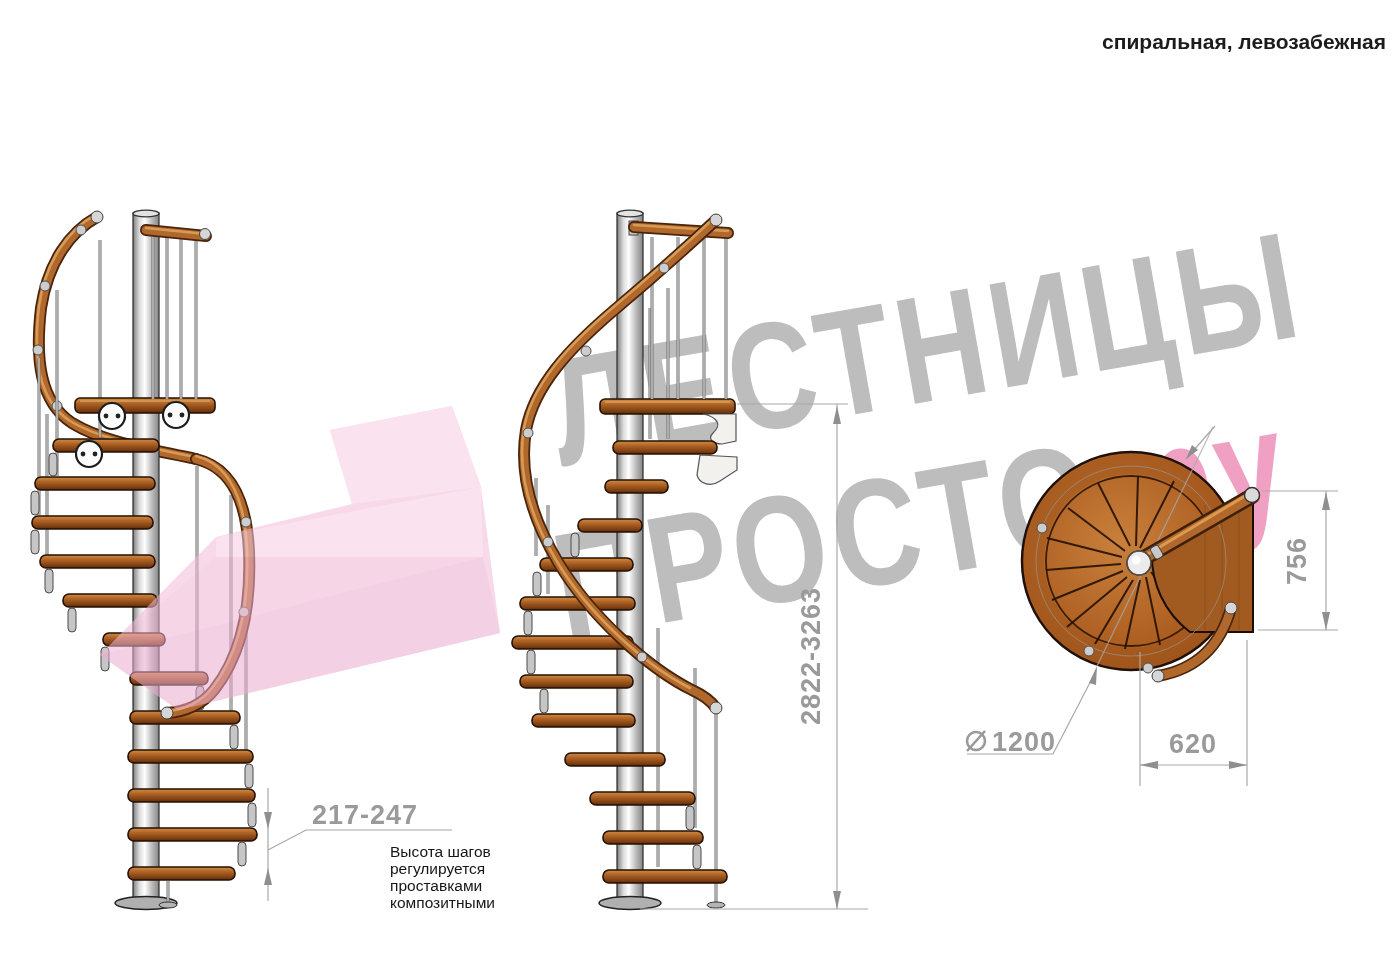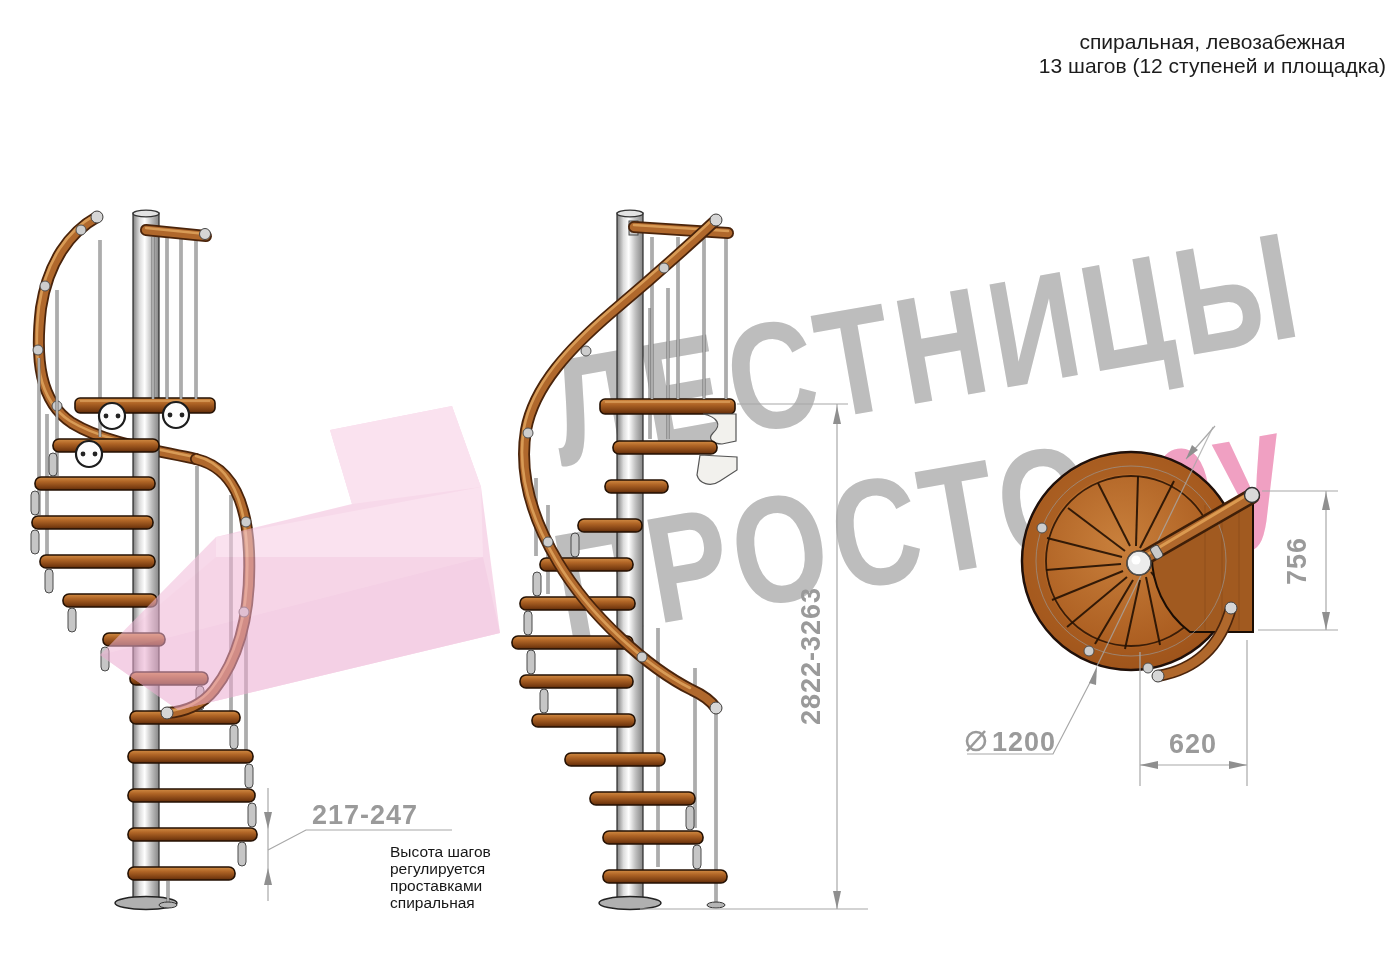--- a/index.html
+++ b/index.html
@@ -1,20 +1,20 @@
 <!DOCTYPE html>
 <html><head>
 <meta charset="utf-8">
 <style>
   html,body{margin:0;padding:0;background:#ffffff;}
   .canvas{position:relative;width:1400px;height:961px;background:#fff;overflow:hidden;
           font-family:"Liberation Sans", sans-serif;}
   
-  .header{position:absolute;top:30px;right:14px;text-align:center;color:#1c1c1c;
-          font-size:21px;line-height:24px;font-weight:400;z-index:6;}
+  .header{position:absolute;top:30px;right:14px;text-align:left;color:#1c1c1c;
+          font-size:21px;line-height:24px;font-weight:700;z-index:6;}
   
   .wm{position:absolute;z-index:1;font-weight:bold;line-height:1;white-space:nowrap;
       letter-spacing:8px;font-size:152px;color:#bdbdbd;
       transform:rotate(-10deg) scaleX(0.8);transform-origin:0 50%;}
   #wm1{left:552px;top:338px;}
   #wm2{left:556px;top:512px;}
   .wm .pink{color:#f0a0c2;}
   
   svg.main{position:absolute;left:0;top:0;z-index:2;}
   
@@ -376,23 +376,22 @@
       <polygon points="330,430 452,406 481,487 500,633 178,710 100,655 216,537 352,504" fill="#f2bbd9"></polygon>
       <polygon points="330,430 452,406 481,487 352,504" fill="#f7cbe3"></polygon>
       <polygon points="216,537 481,487 483,557 216,557" fill="#f7cbe3"></polygon>
       <polygon points="216,557 483,557 100,655" fill="#f0b4d5"></polygon>
       <polygon points="100,655 483,557 500,633 178,710" fill="#ecabd0"></polygon>
     </g>
   </svg>
 
   <div class="header">
     <div>спиральная, левозабежная</div>
-    <div>13 шагов (12 ступеней и площадка)</div>
   </div>
 
   <div class="note">
     <div>Высота шагов</div>
     <div>регулируется</div>
     <div>проставками</div>
-    <div>спиральная</div>
+    <div>композитными</div>
   </div>
 
 </div>
 
 </body></html>

